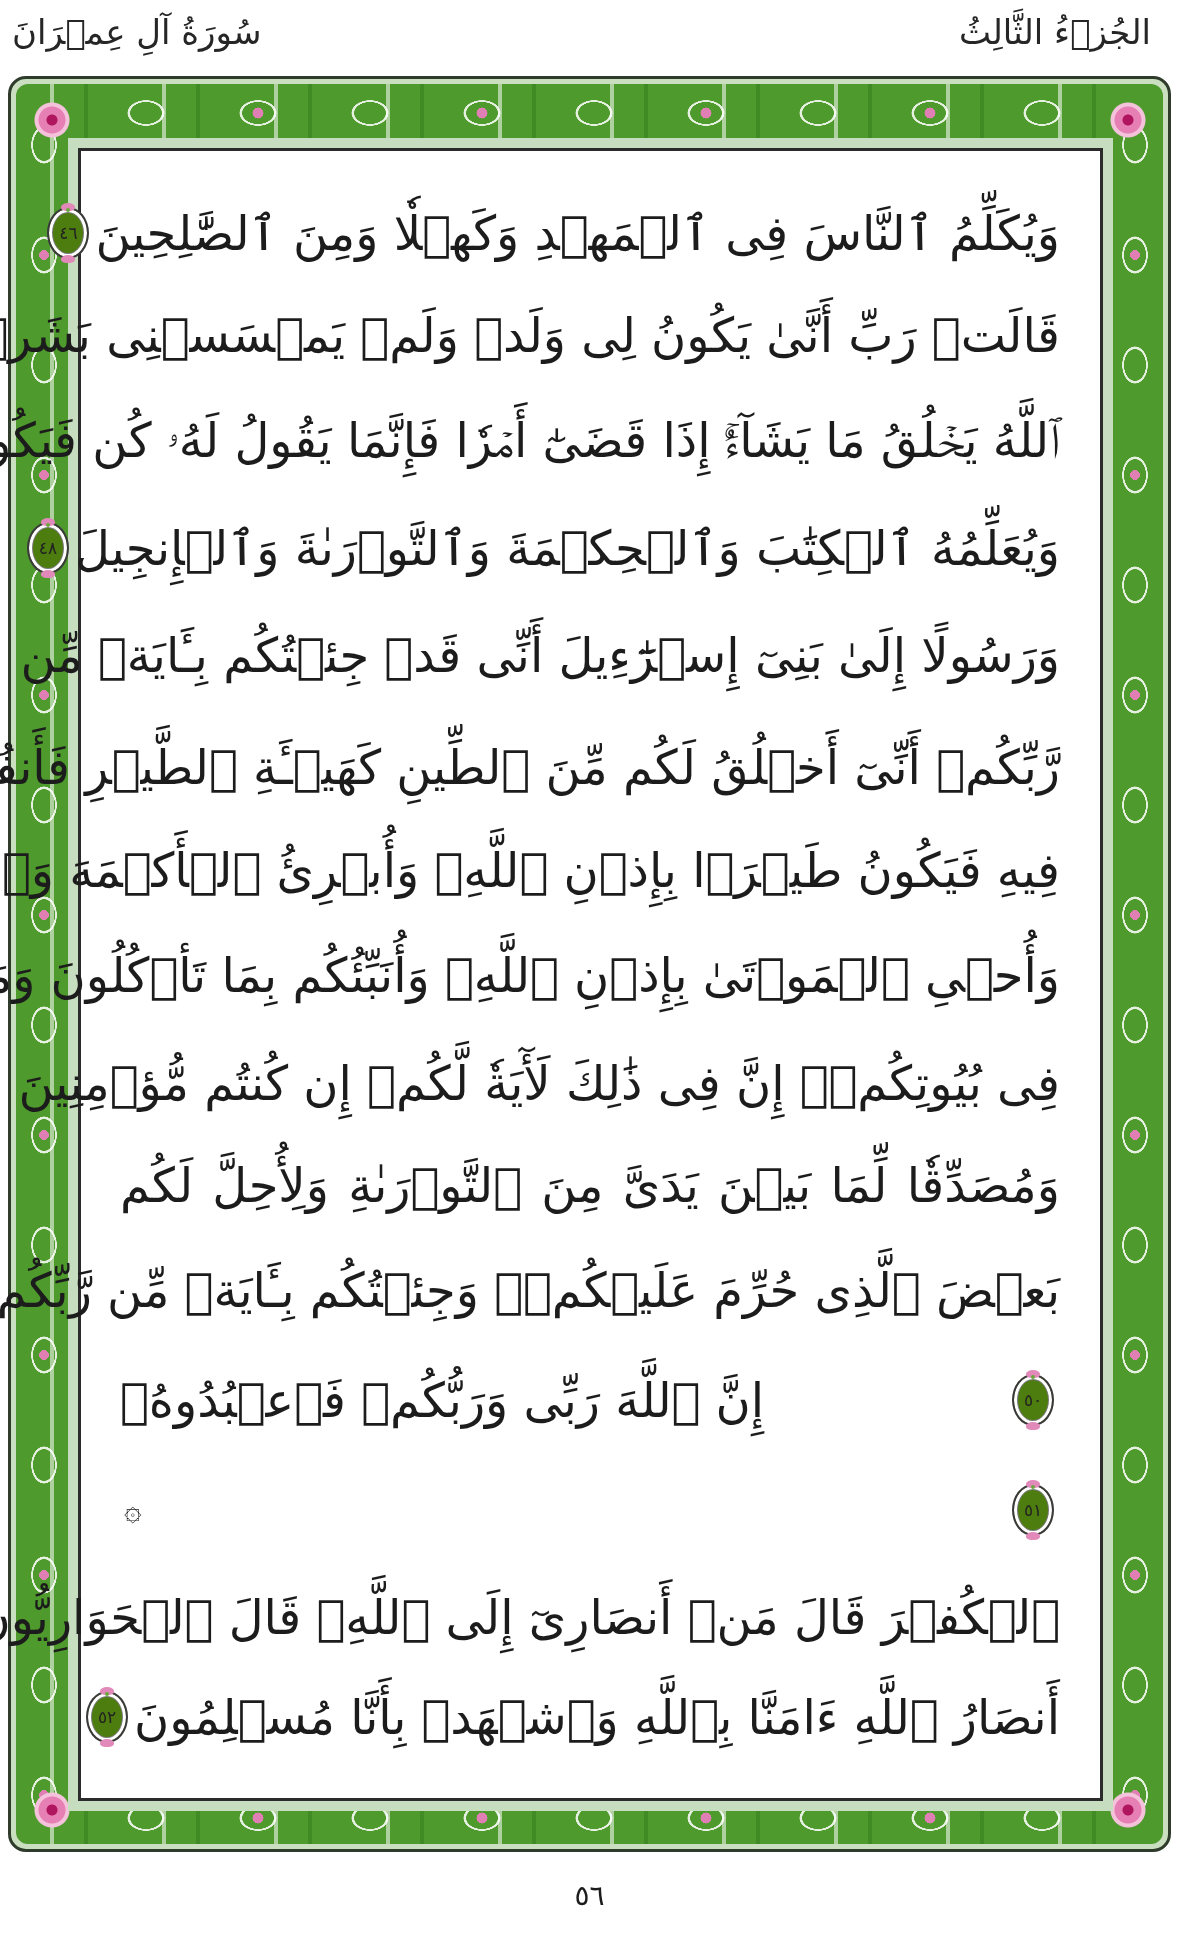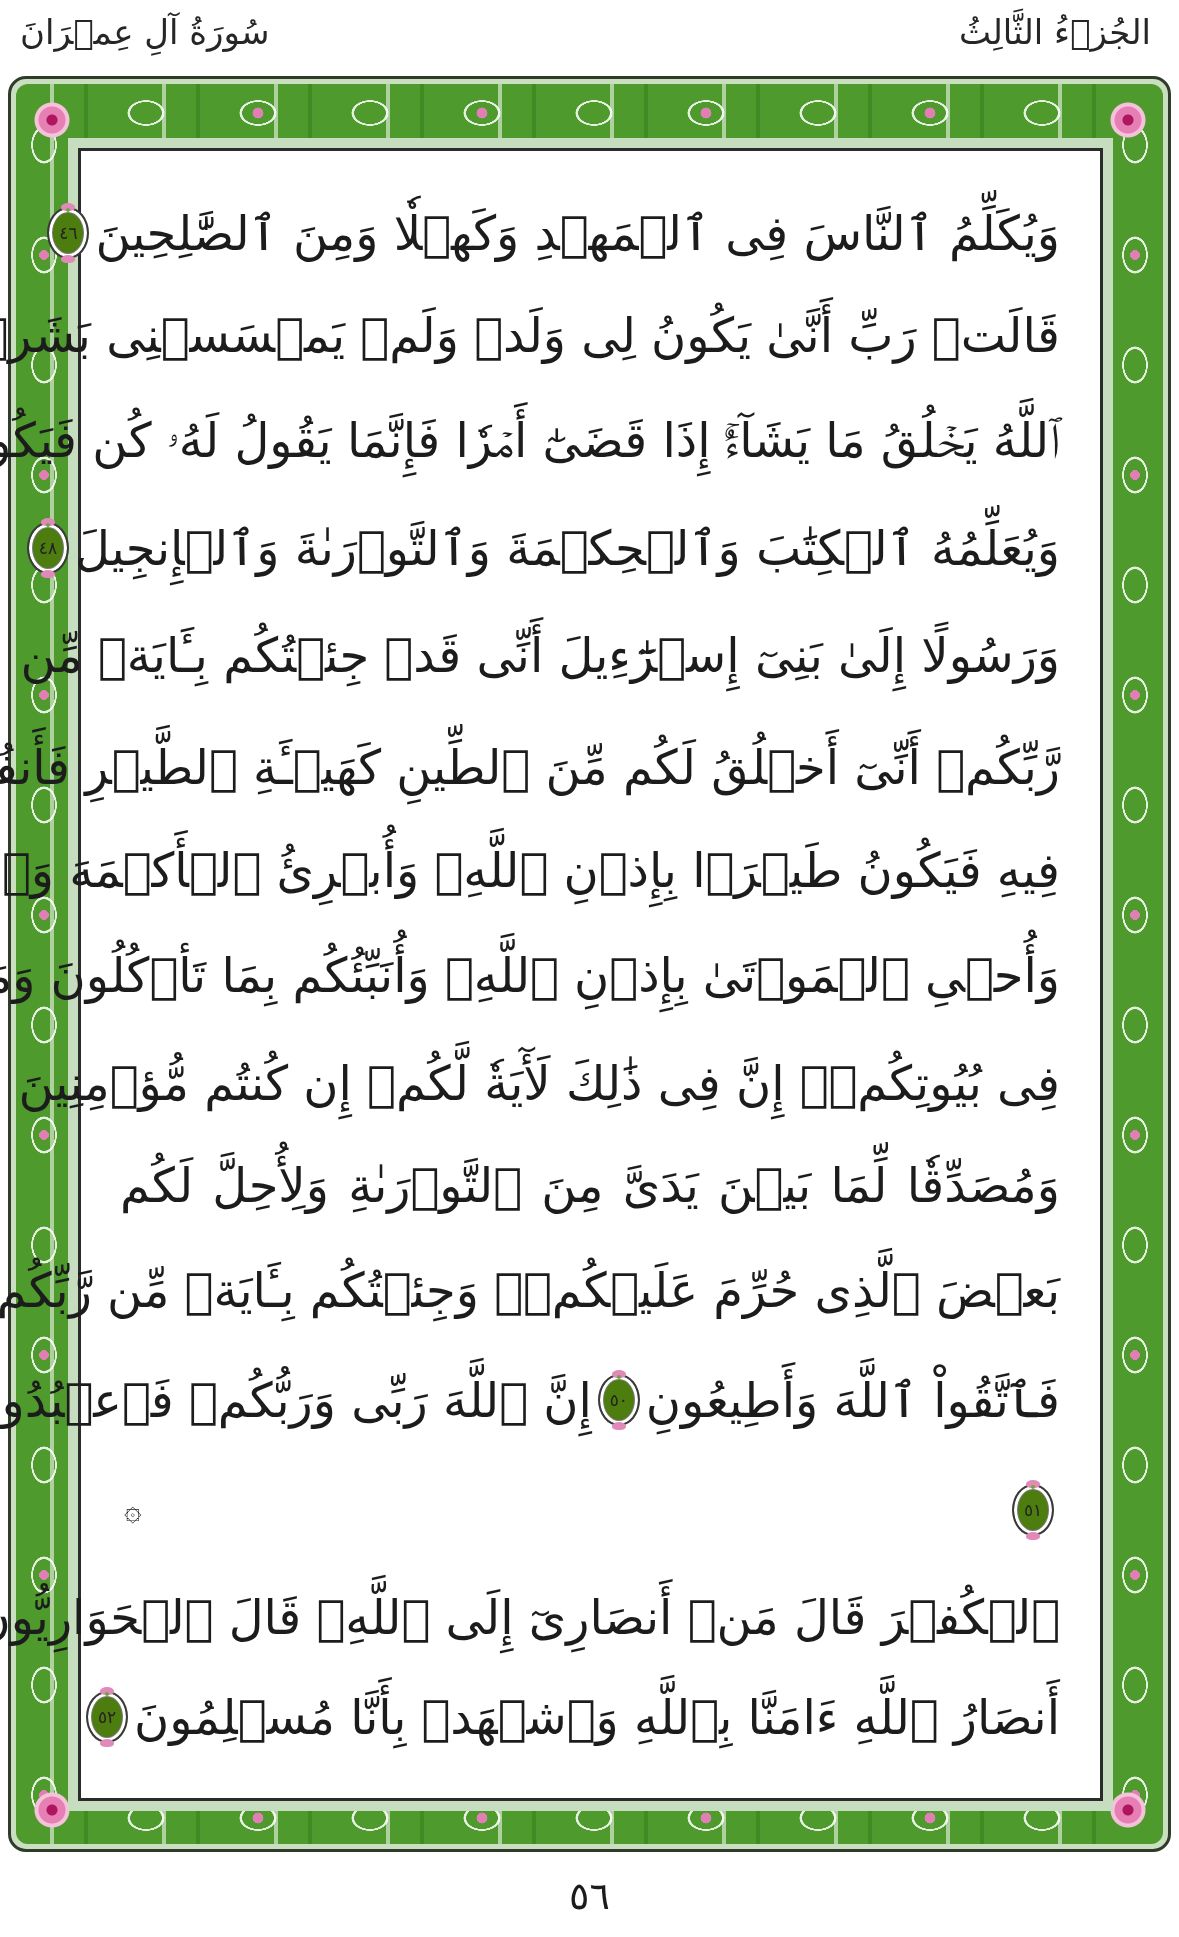--- a/index.html
+++ b/index.html
@@ -8,21 +8,21 @@
     background:#ffffff;
     font-family:"DejaVu Sans", sans-serif;
     color:#1c1c1c;
   }
   .hdr {
     position:absolute; top:4px; height:56px;
     font-family:"DejaVu Sans", sans-serif;
     font-size:34px; line-height:56px; direction:rtl; color:#262626;
     white-space:nowrap;
   }
-  .hdr.left { left:20px; }
+  .hdr.left { left:12px; }
   .hdr.right { right:28px; }
 
   
   .frame-outer {
     position:absolute; left:8px; top:76px; width:1163px; height:1776px;
     box-sizing:border-box;
     border:3px solid #2f3b2b;
     border-radius:18px;
     background:#c9dfc0;
   }
@@ -86,21 +86,21 @@
   }
   .ayah .bud-top { top:0; }
   .ayah .bud-bot { bottom:0; }
   .ayah .bud-top::after {
     content:""; position:absolute; left:5px; top:5px; width:4px; height:4px; border-radius:50%; background:#6aa83e;
   }
   .rub { font-size:30px; margin:0 4px; }
 
   .page-number {
     position:absolute; left:0; width:1179px; top:1868px; height:56px;
-    text-align:center; font-size:38px; line-height:56px; color:#1c1c1c;
+    text-align:center; font-size:28px; line-height:56px; color:#1c1c1c;
     font-family:Liberation Serif, serif;
   }
 </style>
 </head>
 <body>
 
 <div class="hdr left">سُورَةُ آلِ عِمۡرَانَ</div>
 <div class="hdr right">الجُزۡءُ الثَّالِثُ</div>
 
 <div>
@@ -172,21 +172,20 @@
 
   <div class="line" style="top:1135px;">
     <span class="line-text">وَمُصَدِّقٗا لِّمَا بَيۡنَ يَدَىَّ مِنَ ٱلتَّوۡرَىٰةِ وَلِأُحِلَّ لَكُم</span>
   </div>
 
   <div class="line" style="top:1240px;">
     <span class="line-text">بَعۡضَ ٱلَّذِى حُرِّمَ عَلَيۡكُمۡۚ وَجِئۡتُكُم بِـَٔايَةٖ مِّن رَّبِّكُمۡ</span>
   </div>
 
   <div class="line" style="top:1350px;">
-    <span>فَٱتَّقُواْ ٱللَّهَ وَأَطِيعُونِ</span>
     <span class="ayah">
         <span class="bud-top"></span>
         <span class="medal">٥٠</span>
         <span class="bud-bot"></span>
       </span>
     <span>إِنَّ ٱللَّهَ رَبِّى وَرَبُّكُمۡ فَٱعۡبُدُوهُۚ</span>
   </div>
 
   <div class="line" style="top:1460px;">
     <span class="ayah">

